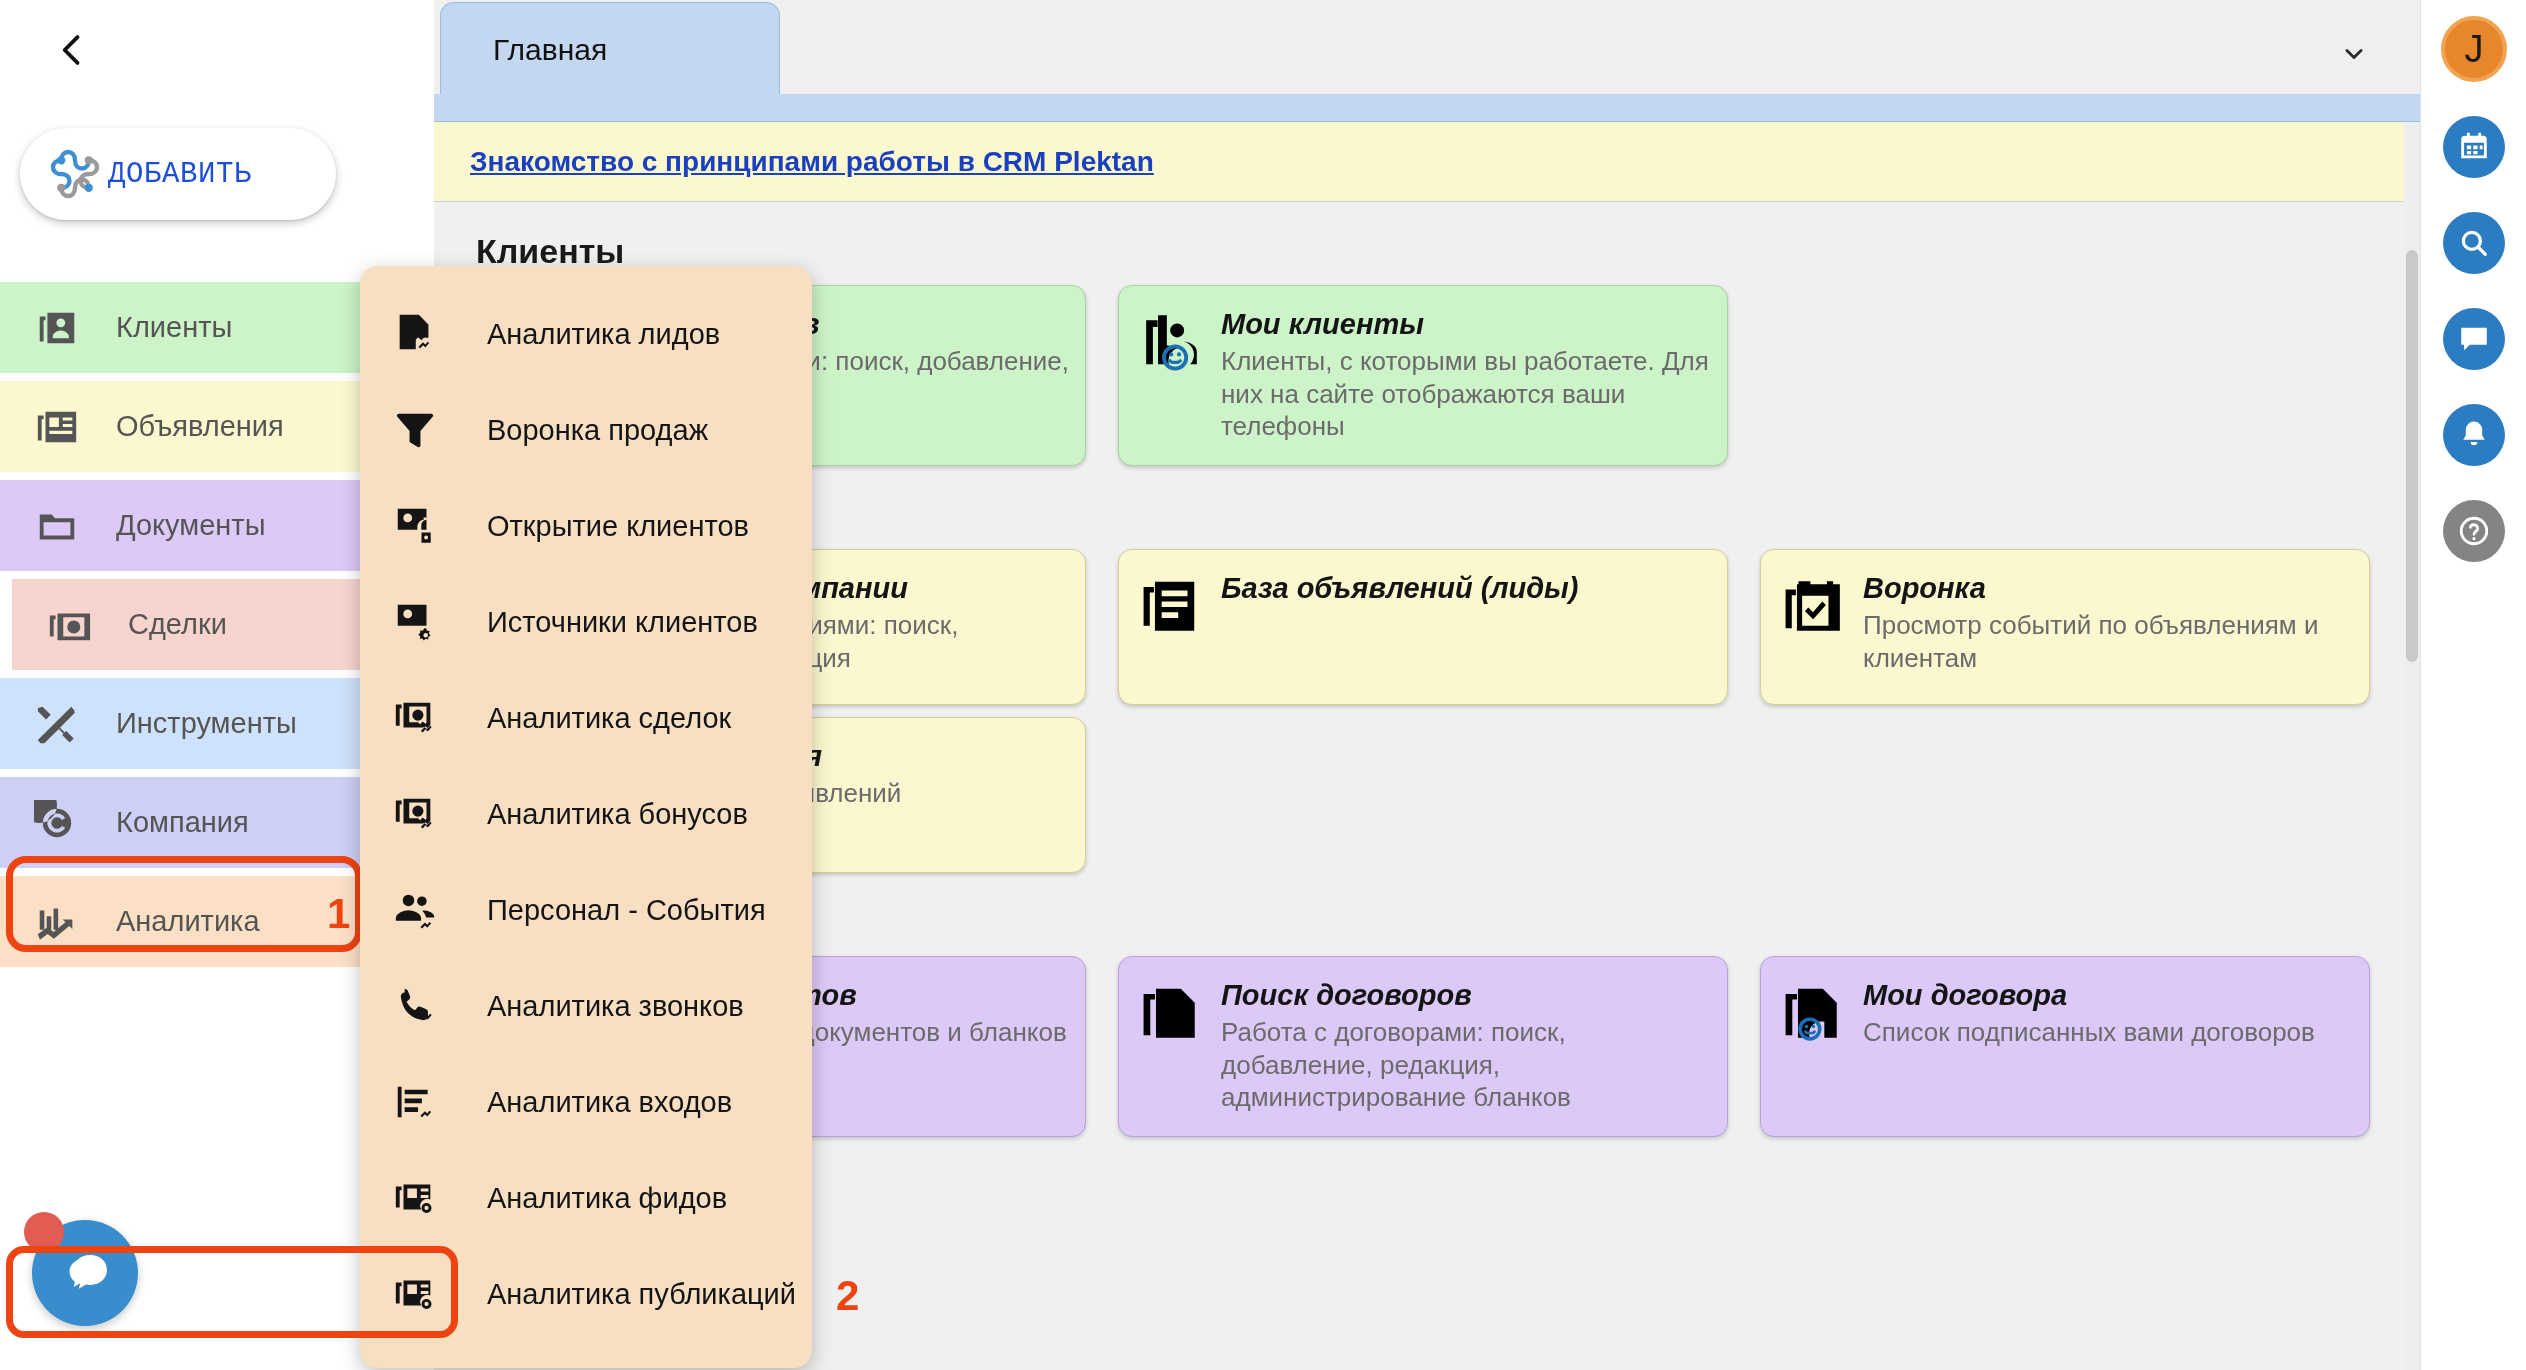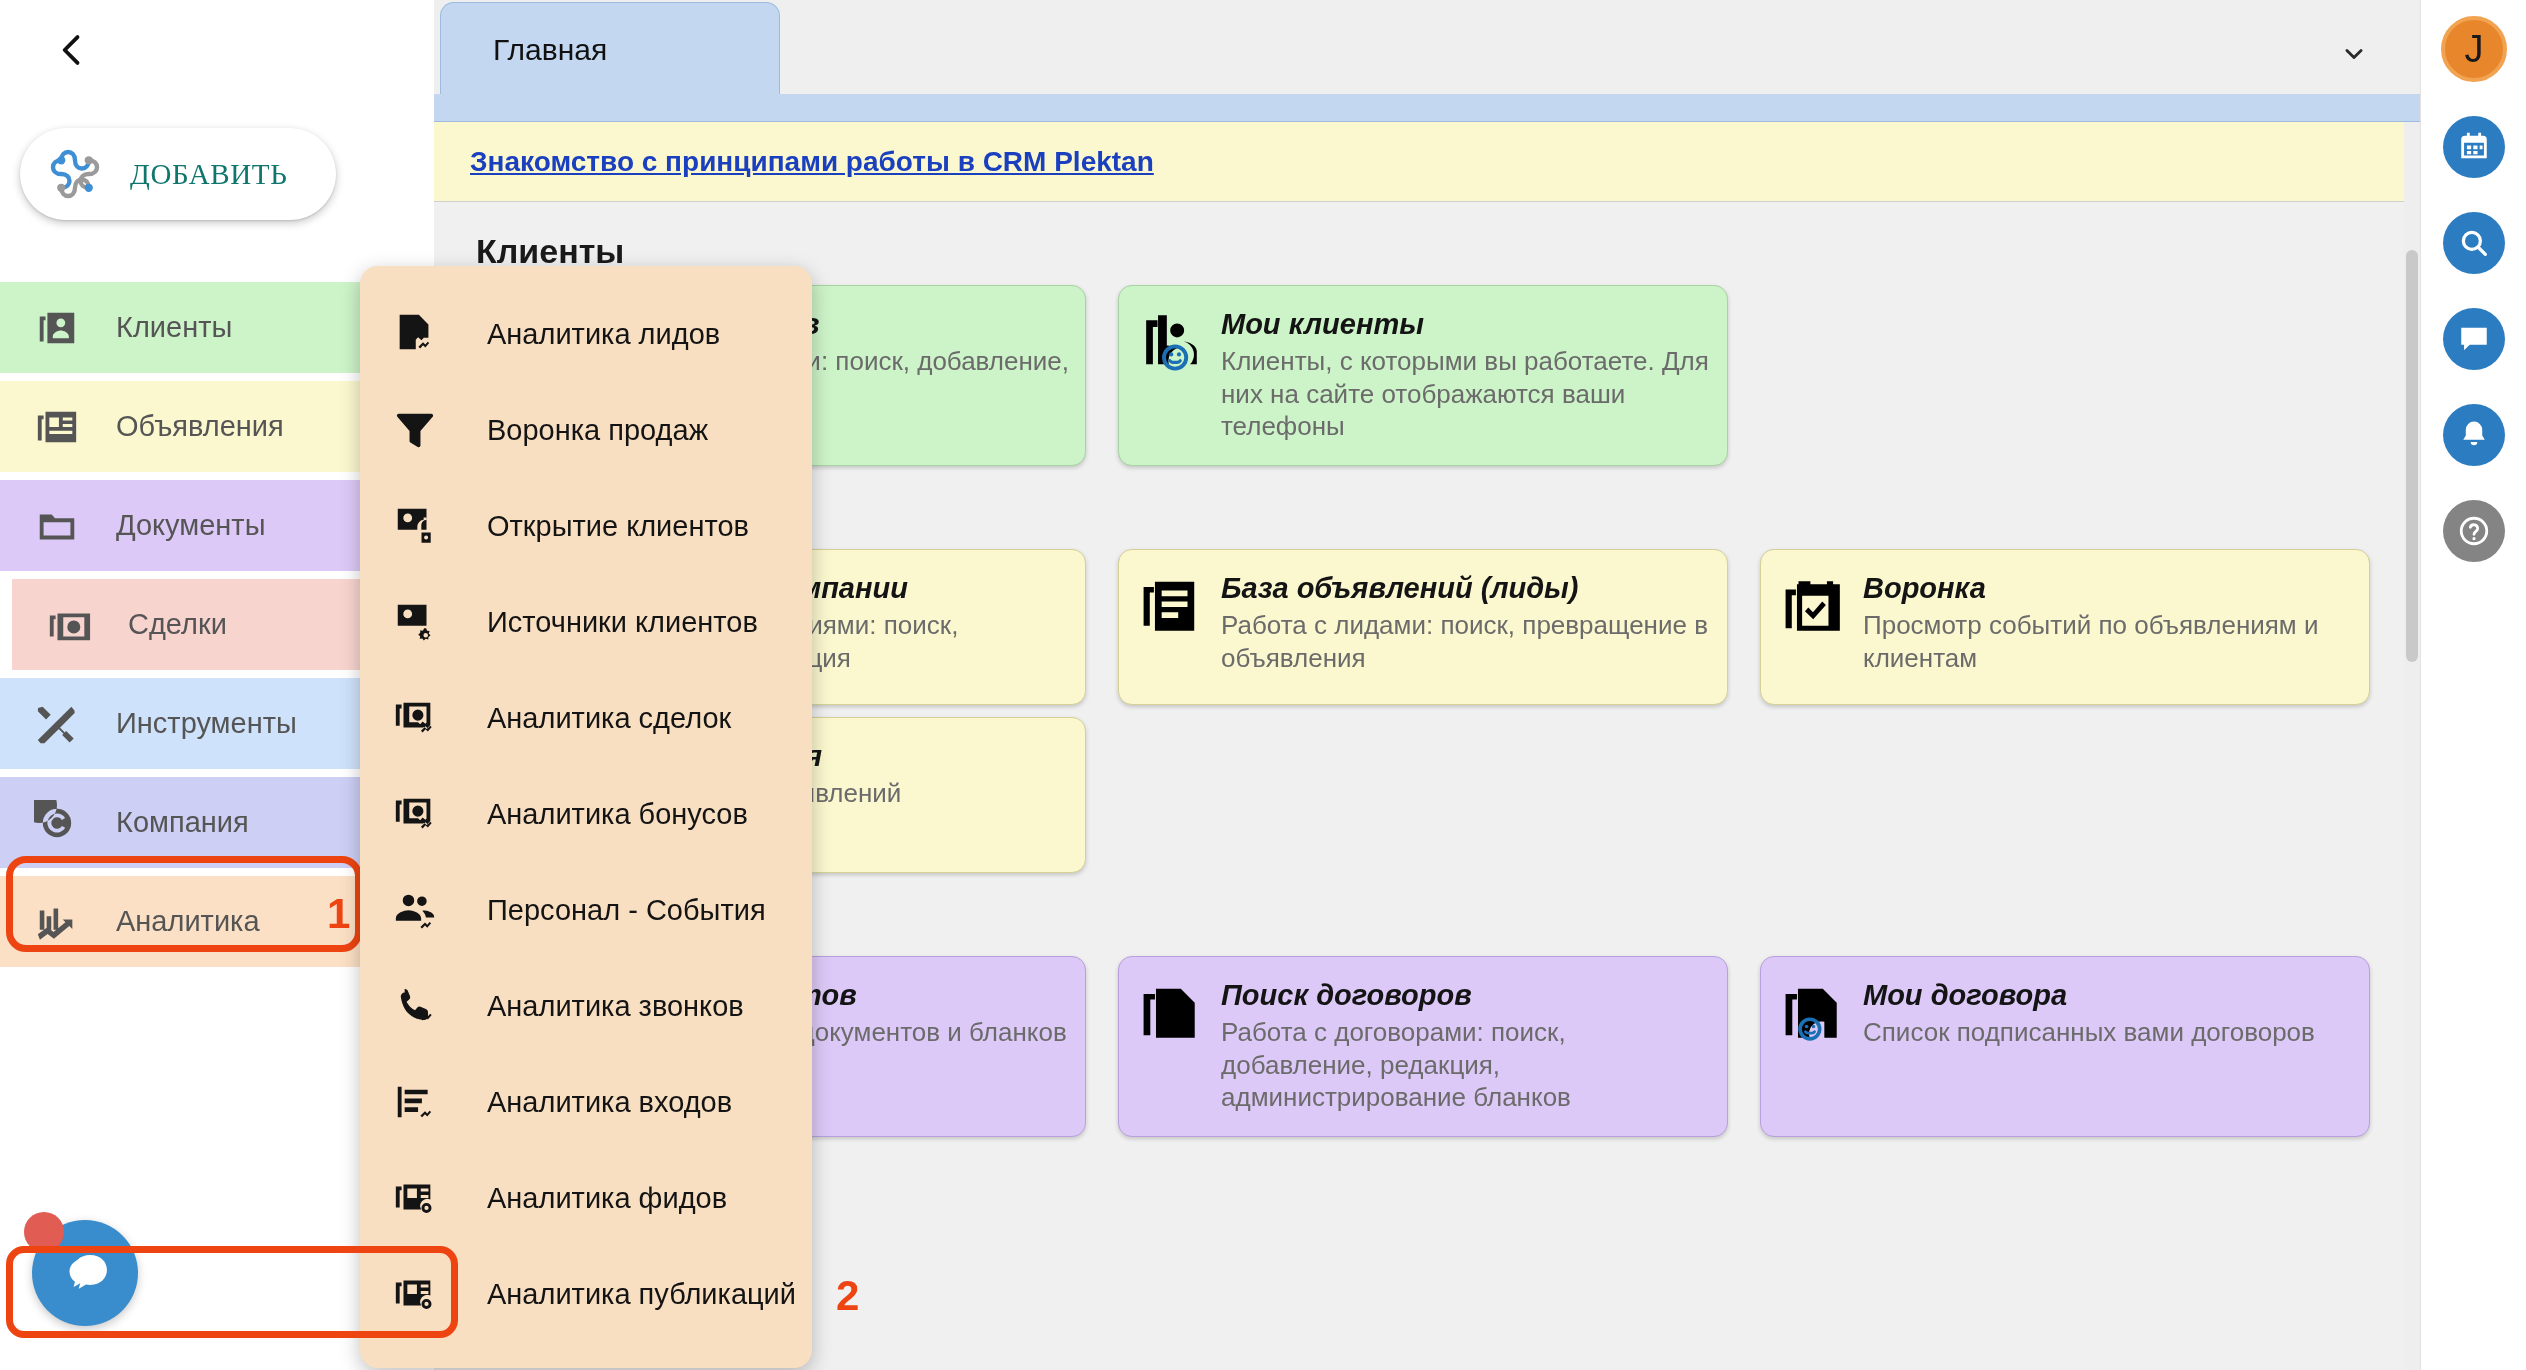--- a/index.html
+++ b/index.html
@@ -24,22 +24,22 @@
 
   #add-button {
     position: absolute; left: 20px; top: 128px;
     width: 316px; height: 92px; border-radius: 46px;
     background: #ffffff;
     box-shadow: 0 3px 9px rgba(0,0,0,0.22), 0 1px 2px rgba(0,0,0,0.12);
     display: flex; align-items: center; cursor: pointer;
   }
   #add-button .add-ico { width: 66px; height: 66px; margin-left: 22px; flex: 0 0 auto; }
   #add-button .add-lbl {
-    font-size: 29px; letter-spacing: 0.6px; color: #0f766e; margin-left: 22px;
-    font-family: Liberation Serif, serif;
+    font-size: 29px; letter-spacing: 0.6px; color: #1d4ed8; 
+    font-family: Liberation Mono, monospace;
   }
 
   .nav-list { position: absolute; left: 0; top: 282px; width: 362px; }
   .nav-item {
     position: relative; height: 91px; display: flex; align-items: center;
     margin-bottom: 8px; cursor: pointer;
   }
   .nav-item .nav-ico {
     width: 46px; height: 46px; margin-left: 34px; flex: 0 0 auto;
     display: flex; align-items: center; justify-content: center;
@@ -260,21 +260,20 @@
                 <div class="card-title">Объявления компании</div>
                 <div class="card-desc">Работа с объявлениями: поиск, добавление, редакция</div>
               </div>
             </div>
             <div class="card yellow">
               <span class="card-ico"><svg width="62" height="62" viewBox="0 0 24 24">
                   <path d="M1 5v15h2.4V7.2H5V5H1zm4.4-2v19h15.2V3H5.4zm2.6 3.4h10V8.6H8V6.4zm0 4.2h10v2.2H8v-2.2zm0 4.2h6.4v2.2H8v-2.2z"></path>
                 </svg></span>
               <div class="card-body">
                 <div class="card-title">База объявлений (лиды)</div>
-                <div class="card-desc">Работа с лидами: поиск, превращение в объявления</div>
               </div>
             </div>
             <div class="card yellow">
               <span class="card-ico"><svg width="62" height="62" viewBox="0 0 24 24">
                   <path d="M1 6v15h2.4V8.2H5V6H1zm5-3.2V4h-.6v18H22V4h-2.6V2.8H17V4h-6.4V2.8H8zm1.4 5.6h10.2V20H7.4V8.4zm7.8 2.2l-3.6 4.2-1.8-1.8-1.3 1.4 3.2 3.1 4.9-5.5-1.4-1.4z"></path>
                 </svg></span>
               <div class="card-body">
                 <div class="card-title">Воронка</div>
                 <div class="card-desc">Просмотр событий по объявлениям и клиентам</div>
               </div>

